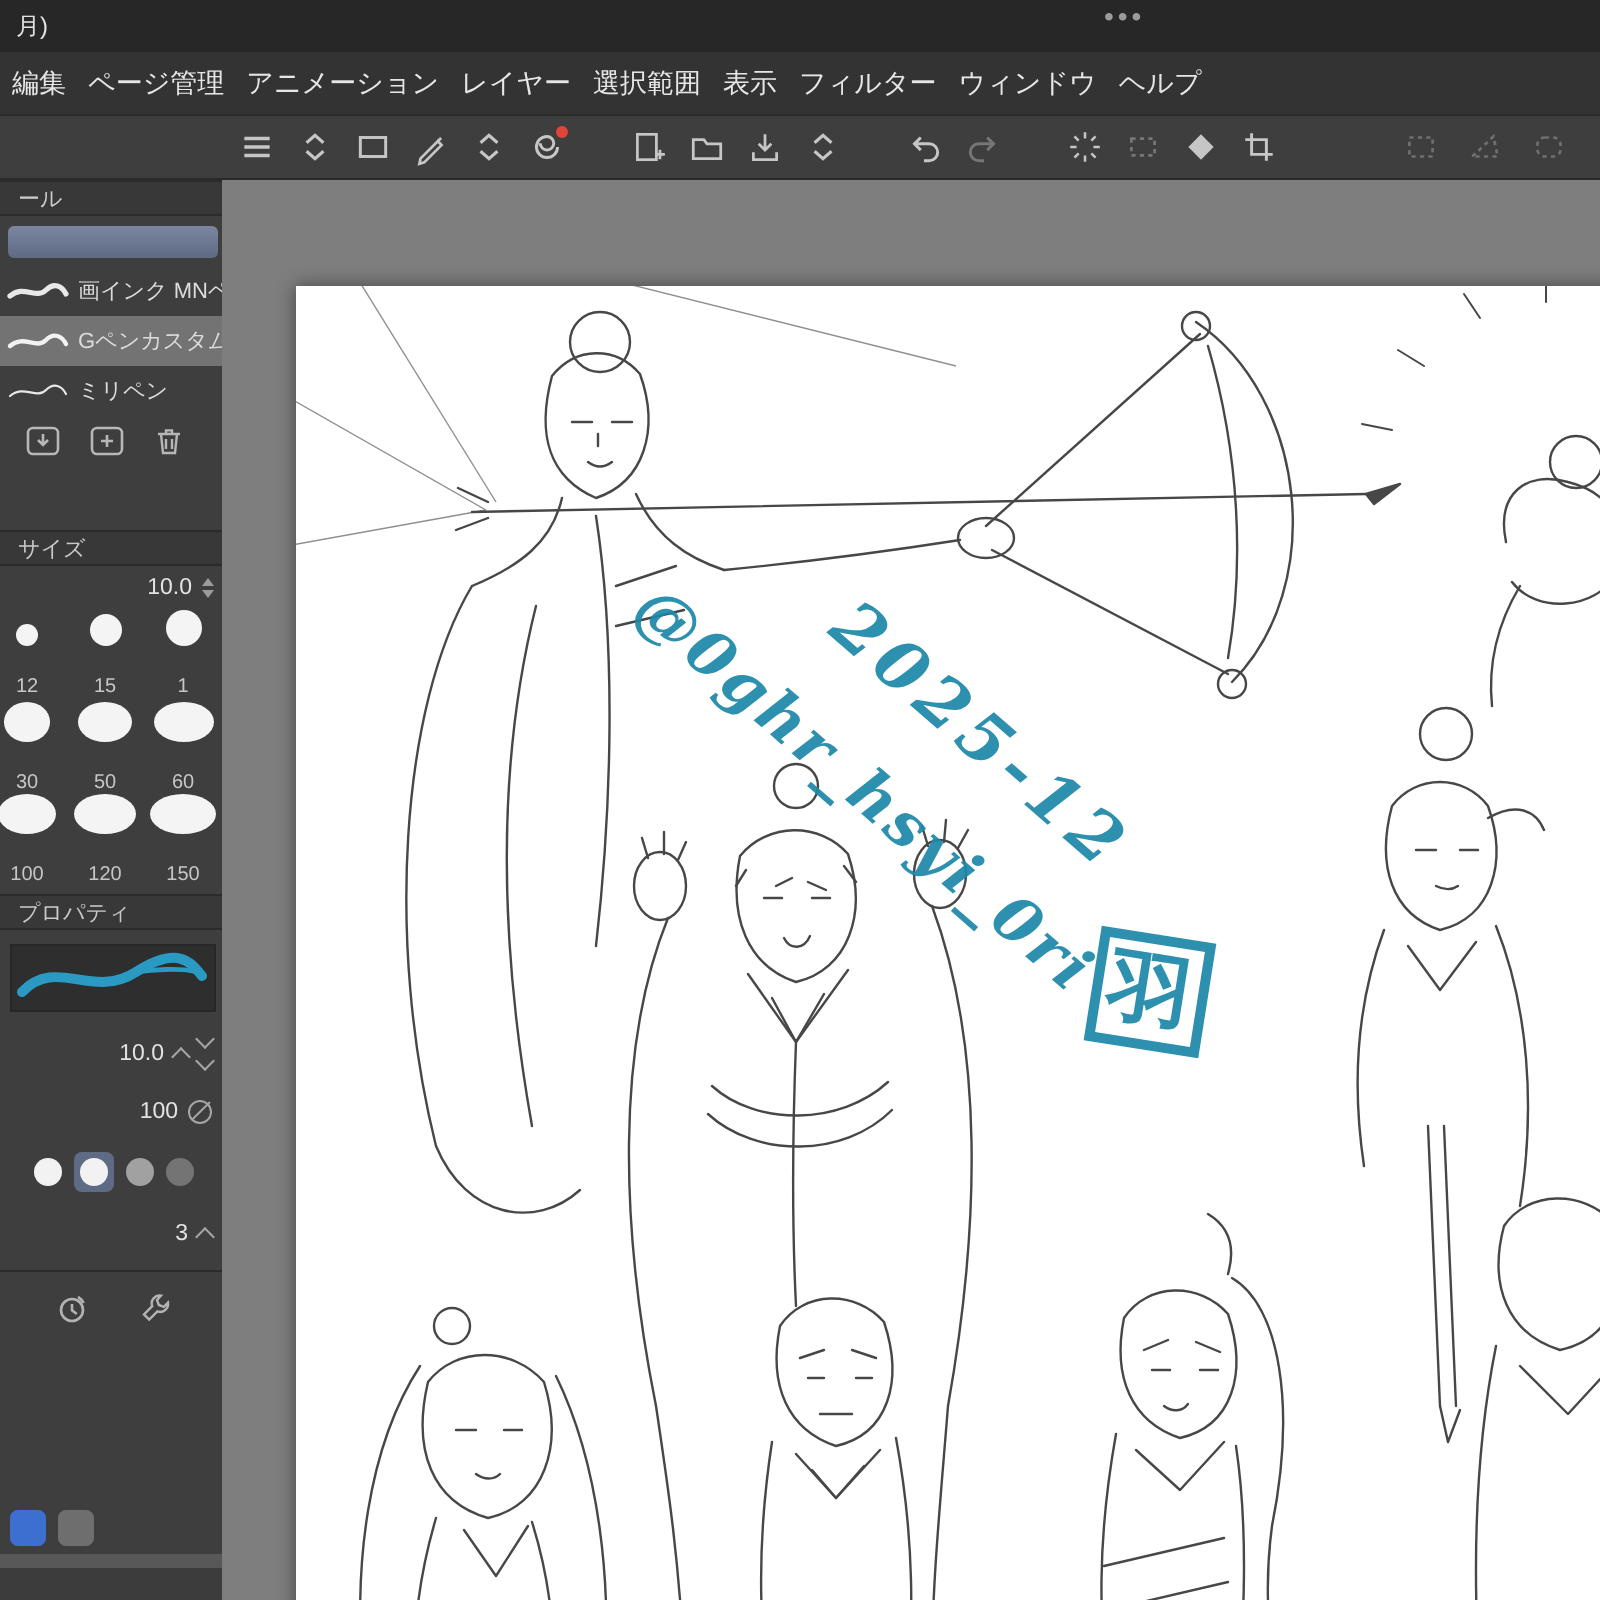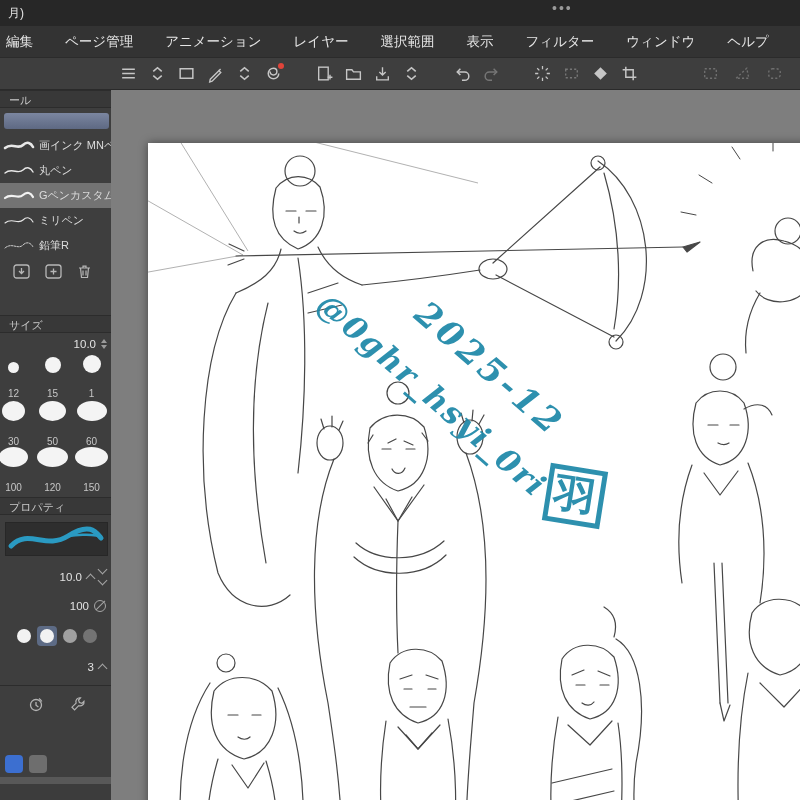--- a/index.html
+++ b/index.html
@@ -5,21 +5,21 @@
   *{box-sizing:border-box;margin:0;padding:0}
   html,body{width:800px;height:800px;overflow:hidden;background:#3c3c3c;
     font-family:"Liberation Sans","DejaVu Sans",sans-serif;color:#ddd}
   #app{position:relative;width:800px;height:800px}
 
   
   .titlebar{position:absolute;left:0;top:0;right:0;height:26px;background:#272727}
   .titlebar .date{position:absolute;left:8px;top:5px;font-size:12px;color:#e2e2e2}
   .titlebar .handle{position:absolute;left:552px;top:0px;color:#9a9a9a;font-size:14px;letter-spacing:2px}
   .menubar{position:absolute;left:0;top:26px;right:0;height:31px;background:#333;
-    display:flex;align-items:center;gap:32px;padding-left:6px;font-size:13.5px;color:#e6e6e6}
+    display:flex;align-items:center;gap:11px;padding-left:6px;font-size:13.5px;color:#e6e6e6}
   .menubar span{white-space:nowrap;cursor:default}
   .toolbar{position:absolute;left:0;top:57px;right:0;height:33px;background:#3e3e3e;
     border-top:1px solid #2b2b2b;border-bottom:1px solid #2a2a2a;
     display:flex;align-items:center;gap:9px;padding-left:118px;padding-right:16px}
   .tbtn{width:20px;height:20px;display:flex;align-items:center;justify-content:center;position:relative;flex:0 0 auto}
   .tbtn svg{display:block}
   .gap{width:13px;flex:0 0 auto}
   .red-dot{position:absolute;right:-1px;top:-1px;width:6px;height:6px;border-radius:50%;background:#e0443a}
   .right-group{margin-left:auto;display:flex;gap:12px}
 
@@ -218,43 +218,31 @@
 
     <div class="panel-h">ール</div>
     <div class="group-bar"></div>
 
     <div class="tool-row">
       <svg class="thumb" width="32" height="12" viewBox="0 0 32 12">
           <path d="M2 8c7-6 13 2 18-3 4-4 8-2 10 2" stroke="#e8e8e8" stroke-width="2.6" fill="none" stroke-linecap="round"></path>
         </svg>
       <span>画インク MNペン</span>
       </div>
-    <div class="tool-row">
-      <svg class="thumb" width="32" height="12" viewBox="0 0 32 12">
-          <path d="M2 8c7-6 13 2 18-3 4-4 8-2 10 2" stroke="#e8e8e8" stroke-width="1.4" fill="none" stroke-linecap="round"></path>
-        </svg>
-      <span>丸ペン</span>
-      </div>
     <div class="tool-row sel">
       <svg class="thumb" width="32" height="12" viewBox="0 0 32 12">
           <path d="M2 8c7-6 13 2 18-3 4-4 8-2 10 2" stroke="#f2f2f2" stroke-width="2.2" fill="none" stroke-linecap="round"></path>
         </svg>
       <span>Gペンカスタム</span>
       </div>
     <div class="tool-row">
       <svg class="thumb" width="32" height="12" viewBox="0 0 32 12">
           <path d="M2 8c7-6 13 2 18-3 4-4 8-2 10 2" stroke="#e8e8e8" stroke-width="1.1" fill="none" stroke-linecap="round"></path>
         </svg>
       <span>ミリペン</span>
-      </div>
-    <div class="tool-row">
-      <svg class="thumb" width="32" height="12" viewBox="0 0 32 12">
-          <path d="M2 8c7-6 13 2 18-3 4-4 8-2 10 2" stroke="#cfcfcf" stroke-width="1" fill="none" stroke-linecap="round" stroke-dasharray="2 1.2"></path>
-        </svg>
-      <span>鉛筆R</span>
       </div>
 
     <div class="sub-foot">
       <span>
         <svg width="19" height="17" viewBox="0 0 19 17">
             <rect x="2" y="2" width="15" height="13" rx="2.5" stroke="#b7b7b7" stroke-width="1.3" fill="none"></rect>
             <path d="M9.5 5v5M7 8l2.5 2.5L12 8" stroke="#b7b7b7" stroke-width="1.3" fill="none"></path>
           </svg></span>
       <span>
         <svg width="19" height="17" viewBox="0 0 19 17">

